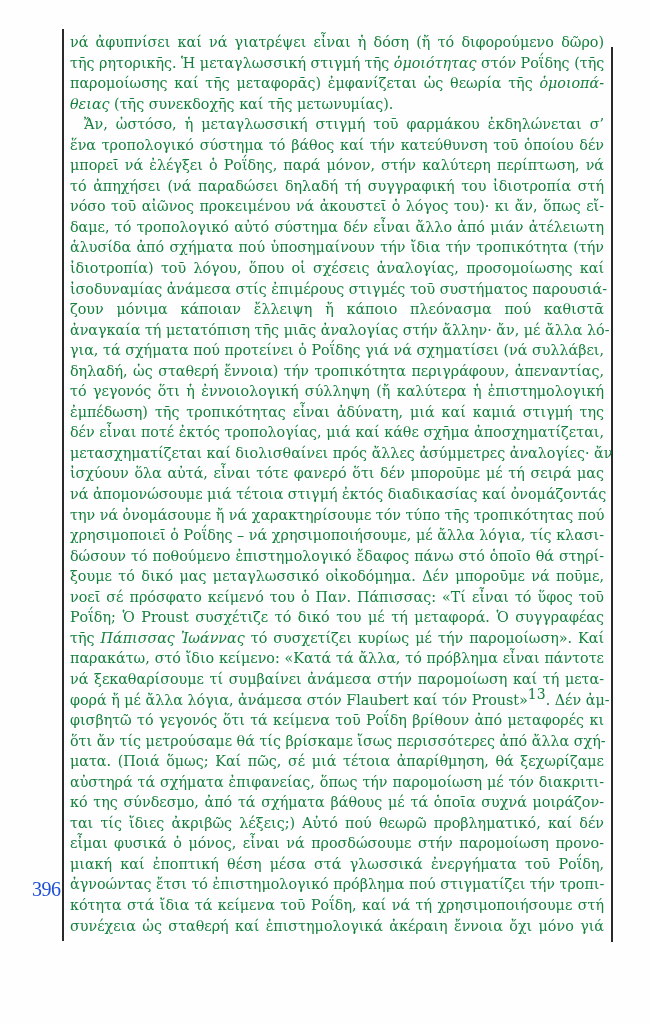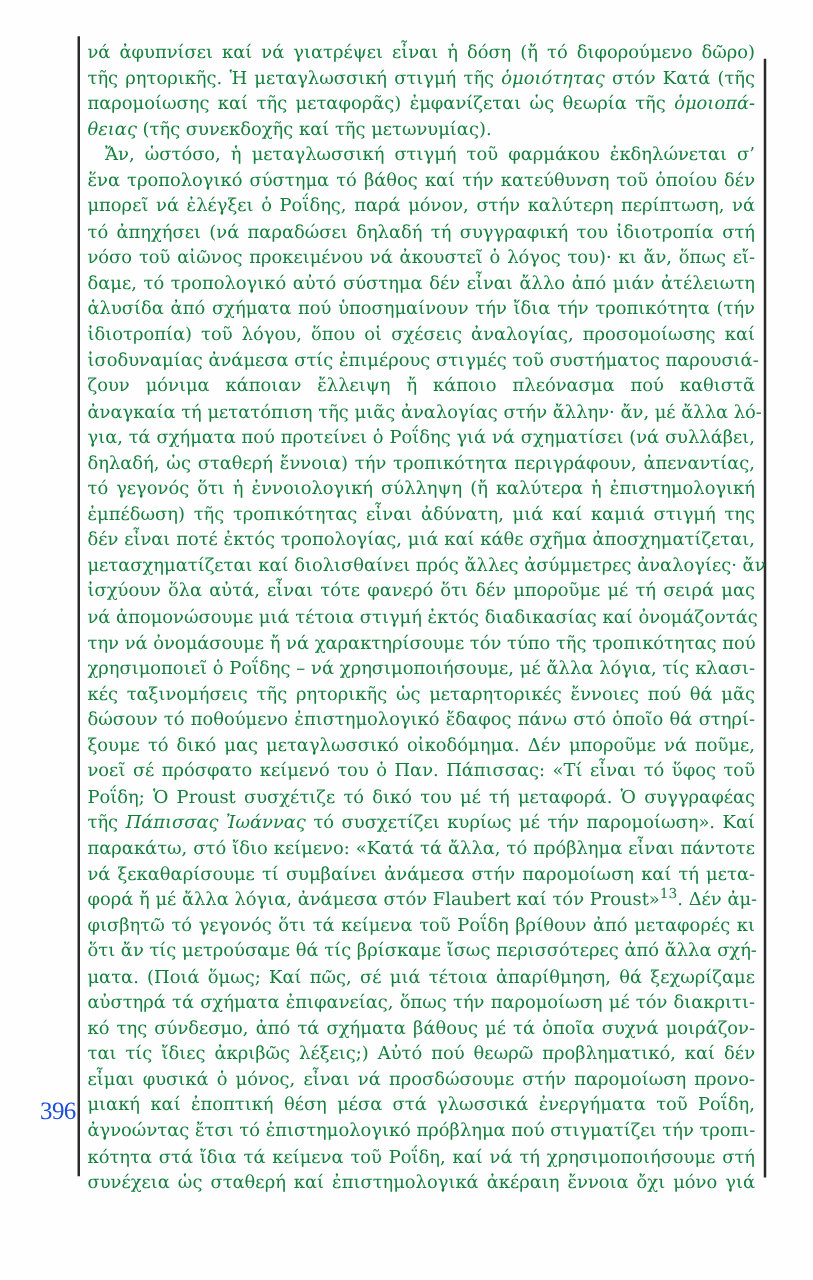--- a/index.html
+++ b/index.html
@@ -6,32 +6,32 @@
   body { width:650px; height:1024px; background:#ffffff; position:relative; overflow:hidden; }
   .page { position:absolute; left:0; top:0; width:650px; height:1024px; background:#fefefe; }
   .rule-left { position:absolute; left:62px; top:29px; width:2px; height:912px; background:#2a2a2a; }
   .rule-right { position:absolute; left:611px; top:47px; width:2px; height:895px; background:#2a2a2a; }
   .page-number { position:absolute; left:32px; top:878px; font-family:"Liberation Serif", serif; font-size:20px; color:#1d4ed8; letter-spacing:-0.5px; }
   .text-block { position:absolute; left:70px; top:32px; width:534px; font-family:"DejaVu Serif", "Liberation Serif", serif; font-size:14.3px; line-height:20.55px; color:#15803d; }
   .line { display:block; white-space:nowrap; text-align:justify; text-align-last:justify; height:20.55px; overflow:visible; }
   .line.last { text-align-last:left; }
   .line.indent { padding-left:14px; }
   .em { font-style:italic; }
-  sup { font-size:11px; line-height:0; vertical-align:6px; }
+  sup { font-size:14px; line-height:0; vertical-align:6px; }
 </style>
 </head>
 <body>
 
 <div class="page">
   <div class="rule-left"></div>
   <div class="rule-right"></div>
   <div class="page-number">396</div>
   <div class="text-block" id="text-block">
       <span class="line"><span>νά ἀφυπνίσει καί νά γιατρέψει εἶναι ἡ δόση (ἤ τό διφορούμενο δῶρο)</span></span>
-      <span class="line"><span>τῆς ρητορικῆς. Ἡ μεταγλωσσική στιγμή τῆς </span><span class="em">ὁμοιότητας</span><span> στόν Κατά (τῆς</span></span>
+      <span class="line"><span>τῆς ρητορικῆς. Ἡ μεταγλωσσική στιγμή τῆς </span><span class="em">ὁμοιότητας</span><span> στόν Ροΐδης (τῆς</span></span>
       <span class="line"><span>παρομοίωσης καί τῆς μεταφορᾶς) ἐμφανίζεται ὡς θεωρία τῆς </span><span class="em">ὁμοιοπά-</span></span>
       <span class="line last"><span class="em">θειας</span><span> (τῆς συνεκδοχῆς καί τῆς μετωνυμίας).</span></span>
       <span class="line indent"><span>Ἄν, ὡστόσο, ἡ μεταγλωσσική στιγμή τοῦ φαρμάκου ἐκδηλώνεται σ’</span></span>
       <span class="line"><span>ἕνα τροπολογικό σύστημα τό βάθος καί τήν κατεύθυνση τοῦ ὁποίου δέν</span></span>
       <span class="line"><span>μπορεῖ νά ἐλέγξει ὁ Ροΐδης, παρά μόνον, στήν καλύτερη περίπτωση, νά</span></span>
       <span class="line"><span>τό ἀπηχήσει (νά παραδώσει δηλαδή τή συγγραφική του ἰδιοτροπία στή</span></span>
       <span class="line"><span>νόσο τοῦ αἰῶνος προκειμένου νά ἀκουστεῖ ὁ λόγος του)· κι ἄν, ὅπως εἴ-</span></span>
       <span class="line"><span>δαμε, τό τροπολογικό αὐτό σύστημα δέν εἶναι ἄλλο ἀπό μιάν ἀτέλειωτη</span></span>
       <span class="line"><span>ἁλυσίδα ἀπό σχήματα πού ὑποσημαίνουν τήν ἴδια τήν τροπικότητα (τήν</span></span>
       <span class="line"><span>ἰδιοτροπία) τοῦ λόγου, ὅπου οἱ σχέσεις ἀναλογίας, προσομοίωσης καί</span></span>
@@ -41,21 +41,20 @@
       <span class="line"><span>για, τά σχήματα πού προτείνει ὁ Ροΐδης γιά νά σχηματίσει (νά συλλάβει,</span></span>
       <span class="line"><span>δηλαδή, ὡς σταθερή ἔννοια) τήν τροπικότητα περιγράφουν, ἀπεναντίας,</span></span>
       <span class="line"><span>τό γεγονός ὅτι ἡ ἐννοιολογική σύλληψη (ἤ καλύτερα ἡ ἐπιστημολογική</span></span>
       <span class="line"><span>ἐμπέδωση) τῆς τροπικότητας εἶναι ἀδύνατη, μιά καί καμιά στιγμή της</span></span>
       <span class="line"><span>δέν εἶναι ποτέ ἐκτός τροπολογίας, μιά καί κάθε σχῆμα ἀποσχηματίζεται,</span></span>
       <span class="line"><span>μετασχηματίζεται καί διολισθαίνει πρός ἄλλες ἀσύμμετρες ἀναλογίες· ἄν</span></span>
       <span class="line"><span>ἰσχύουν ὅλα αὐτά, εἶναι τότε φανερό ὅτι δέν μποροῦμε μέ τή σειρά μας</span></span>
       <span class="line"><span>νά ἀπομονώσουμε μιά τέτοια στιγμή ἐκτός διαδικασίας καί ὀνομάζοντάς</span></span>
       <span class="line"><span>την νά ὀνομάσουμε ἤ νά χαρακτηρίσουμε τόν τύπο τῆς τροπικότητας πού</span></span>
       <span class="line"><span>χρησιμοποιεῖ ὁ Ροΐδης – νά χρησιμοποιήσουμε, μέ ἄλλα λόγια, τίς κλασι-</span></span>
-      <span class="line"><span>κές ταξινομήσεις τῆς ρητορικῆς ὡς μεταρητορικές ἔννοιες πού θά μᾶς</span></span>
       <span class="line"><span>δώσουν τό ποθούμενο ἐπιστημολογικό ἔδαφος πάνω στό ὁποῖο θά στηρί-</span></span>
       <span class="line"><span>ξουμε τό δικό μας μεταγλωσσικό οἰκοδόμημα. Δέν μποροῦμε νά ποῦμε,</span></span>
       <span class="line"><span>νοεῖ σέ πρόσφατο κείμενό του ὁ Παν. Πάπισσας: «Τί εἶναι τό ὕφος τοῦ</span></span>
       <span class="line"><span>Ροΐδη; Ὁ Proust συσχέτιζε τό δικό του μέ τή μεταφορά. Ὁ συγγραφέας</span></span>
       <span class="line"><span>τῆς </span><span class="em">Πάπισσας Ἰωάννας</span><span> τό συσχετίζει κυρίως μέ τήν παρομοίωση». Καί</span></span>
       <span class="line"><span>παρακάτω, στό ἴδιο κείμενο: «Κατά τά ἄλλα, τό πρόβλημα εἶναι πάντοτε</span></span>
       <span class="line"><span>νά ξεκαθαρίσουμε τί συμβαίνει ἀνάμεσα στήν παρομοίωση καί τή μετα-</span></span>
       <span class="line"><span>φορά ἤ μέ ἄλλα λόγια, ἀνάμεσα στόν Flaubert καί τόν Proust»</span><sup>13</sup><span>. Δέν ἀμ-</span></span>
       <span class="line"><span>φισβητῶ τό γεγονός ὅτι τά κείμενα τοῦ Ροΐδη βρίθουν ἀπό μεταφορές κι</span></span>
       <span class="line"><span>ὅτι ἄν τίς μετρούσαμε θά τίς βρίσκαμε ἴσως περισσότερες ἀπό ἄλλα σχή-</span></span>

